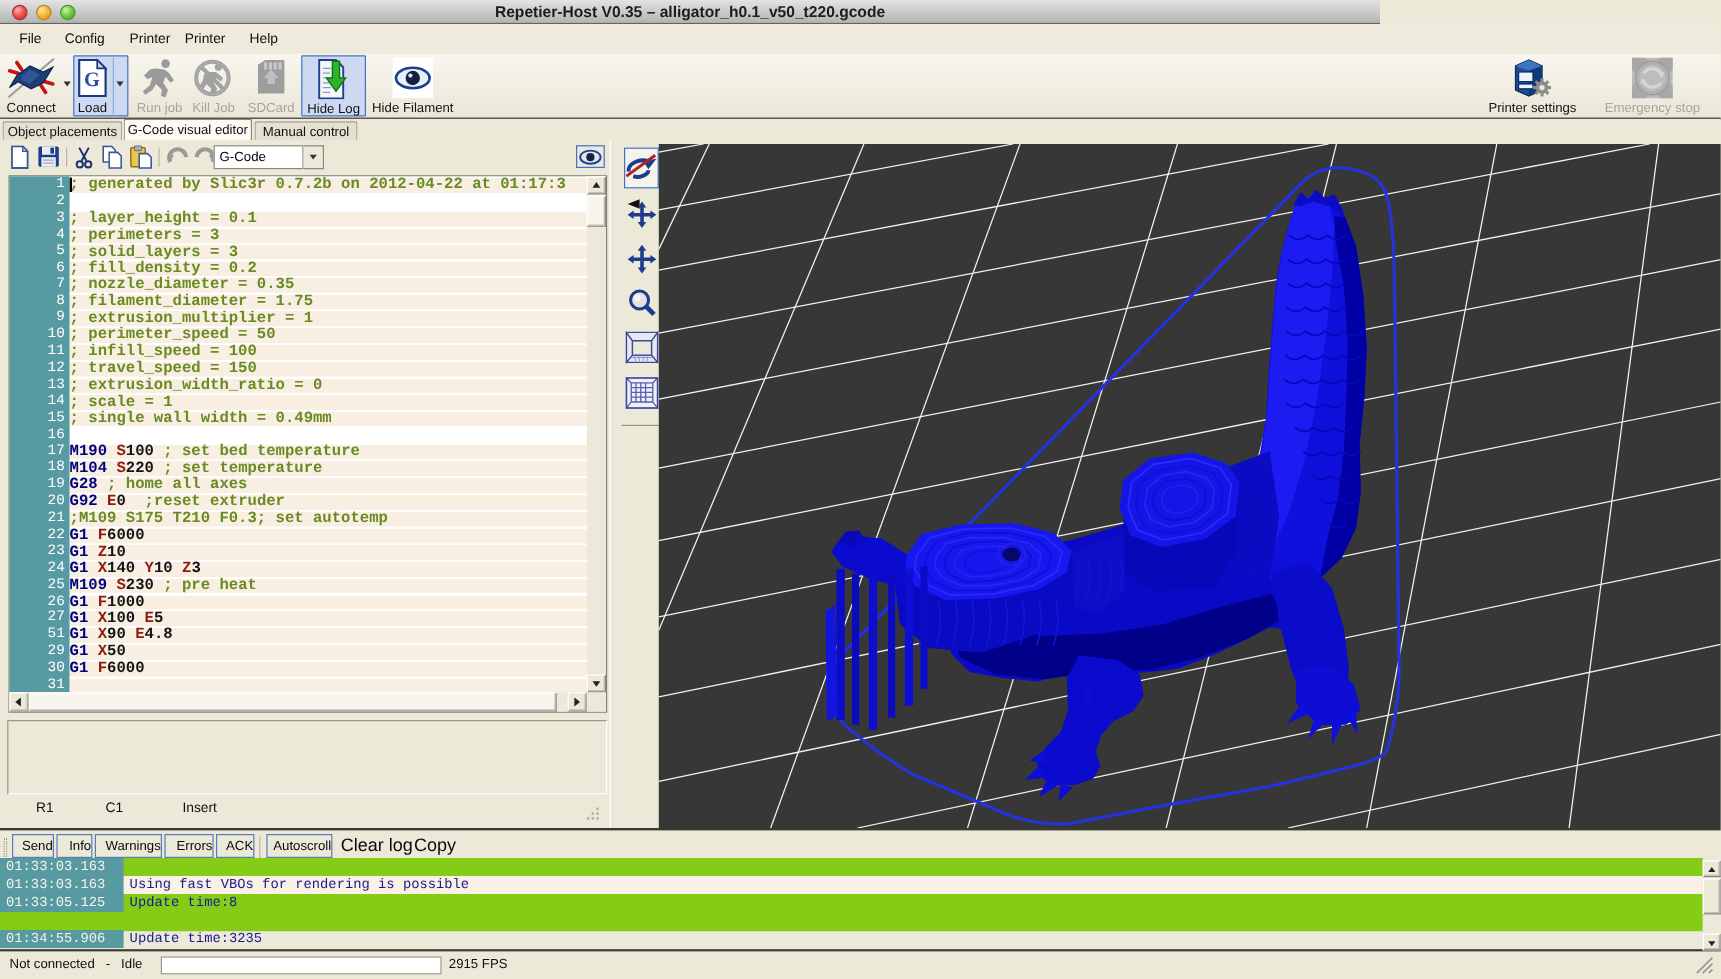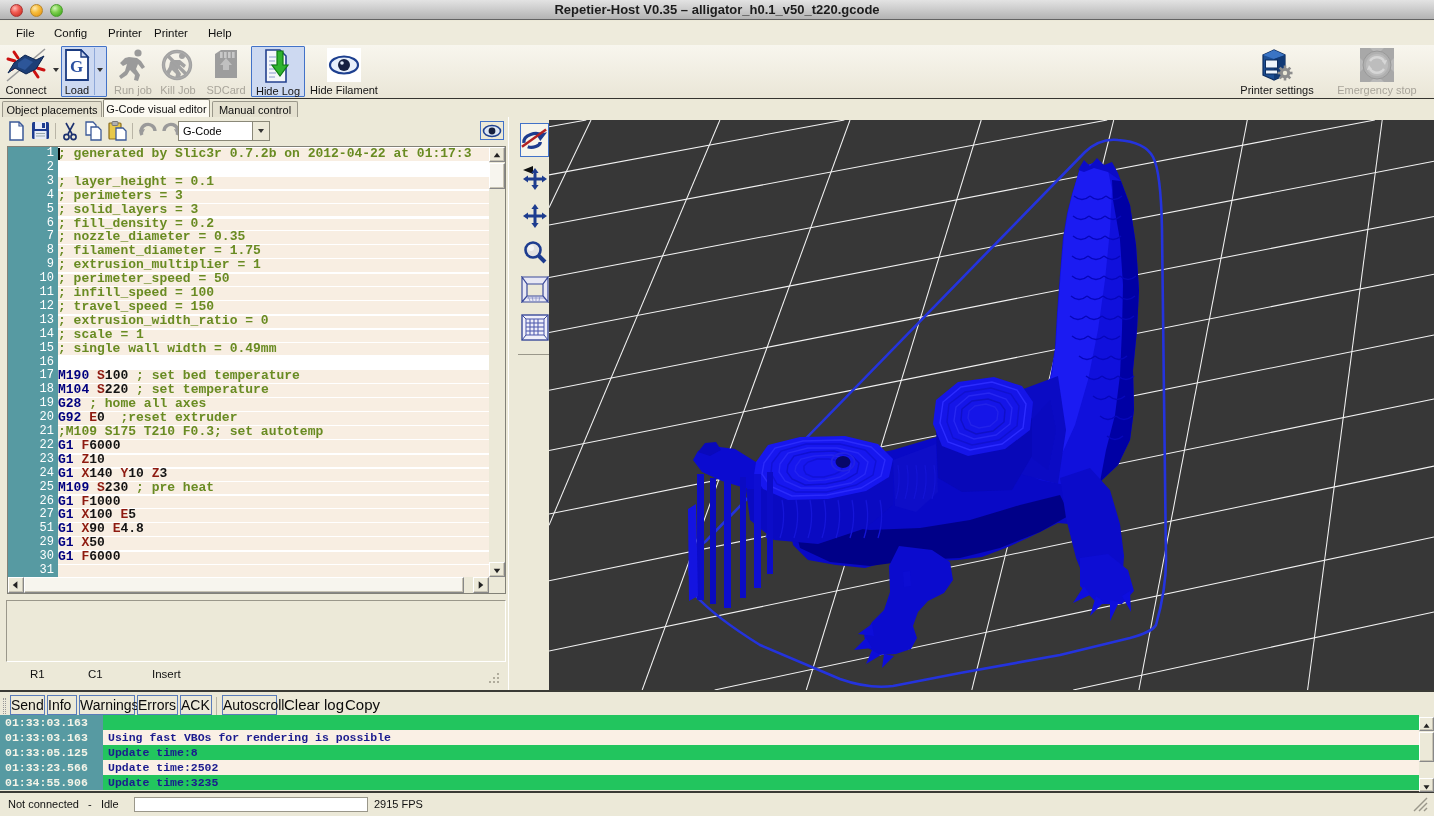--- a/index.html
+++ b/index.html
@@ -1,17 +1,17 @@
 <!DOCTYPE html>
 <html><head><meta charset="utf-8"><title>Repetier-Host</title>
 <style>
 *{margin:0;padding:0;box-sizing:border-box}
 html,body{width:1434px;height:816px;overflow:hidden;font-family:"Liberation Sans",sans-serif;background:#ece9d8;position:relative}
 .abs{position:absolute}
-#titlebar{left:0;top:0;width:1434px;height:20px;background:linear-gradient(#e3e3e3,#cecece 45%,#b3b3b3);border-bottom:1px solid #636363}
+#titlebar{left:0;top:0;width:1150px;height:20px;background:linear-gradient(#e3e3e3,#cecece 45%,#b3b3b3);border-bottom:1px solid #636363}
 #title{width:100%;text-align:center;font-size:13px;font-weight:bold;line-height:20px;color:#1c1c1c}
 .tl{top:4px;width:13px;height:13px;border-radius:50%}
 #tl-r{left:10px;background:radial-gradient(circle at 35% 30%,#ffb9b4,#f25d54 40%,#d93f34 70%,#b02a20);border:1px solid #a33}
 #tl-y{left:30px;background:radial-gradient(circle at 35% 30%,#ffe9b0,#f7bf3e 40%,#eda423 70%,#c8851a);border:1px solid #b8862a}
 #tl-g{left:50px;background:radial-gradient(circle at 35% 30%,#d2f5b6,#7ed04e 40%,#55b62e 70%,#3f9421);border:1px solid #4a9c2d}
 #menubar{left:0;top:21px;width:1434px;height:24px;background:#eeebdc}
 .menu{top:0;height:24px;line-height:25px;font-size:11.5px;color:#101010}
 #toolbar{left:0;top:45px;width:1434px;height:53px;background:linear-gradient(#f8f6ee,#eae6d7)}
 .tbtn{top:1px;height:51px;text-align:center;z-index:2}
 .tbtn .lab{font-size:11px;color:#141414;margin-top:1px}
@@ -40,23 +40,23 @@
 .sbv{background:#ece9d8}
 .sbtn{position:absolute;background:#ece9d8;border:1px solid #fff;border-right-color:#888;border-bottom-color:#888;box-shadow:inset -1px -1px 0 #c6c2b2}
 #emptybox{left:6px;top:600px;width:500px;height:62px;background:#ece9d8;border:1px solid #9a978a;border-bottom-color:#fff;border-right-color:#fff}
 #rcstatus{left:0px;top:668px;width:508px;height:18px;font-size:11.5px;color:#111}
 #sidepanel{left:508px;top:117px;width:41px;height:573px;background:#ece9d8;border-left:1px solid #fff}
 .vbtn{left:11px;width:29px;height:34px}
 .vbtn.sel{border:1px solid #4272c8;background:#f6f4ea}
 #vsep{left:9px;top:354px;width:32px;height:1px;background:#9a978a}
 #canvas{left:549px;top:120px;width:885px;height:570px;background:#373737;overflow:hidden}
 #logpanel{left:0;top:690px;width:1434px;height:103px;background:#ece9d8;border-top:2px solid #3a3a35;border-bottom:2px solid #3a3a35}
-.lbtn{top:3px;height:20px;border:1px solid #5a7cba;font-size:14px;line-height:19px;text-align:left;color:#0a0a0a}
+.lbtn{top:3px;height:20px;border:1px solid #5a7cba;font-size:11px;line-height:19px;text-align:right;color:#0a0a0a}
 .llab{top:3px;height:20px;font-size:15px;line-height:20px;color:#0a0a0a}
-#logrows{left:0;top:23px;width:1419px;height:75px;background:#22c55e;font-family:"Liberation Mono",monospace;font-size:11.5px;font-weight:bold}
+#logrows{left:0;top:23px;width:1419px;height:61px;background:#84cc16;font-family:"Liberation Mono",monospace;font-size:11.5px;font-weight:normal}
 .lrow{position:absolute;left:0;width:1419px;height:15px;line-height:15px}
 .lrow.alt{background:#faf0e5}
 .lts{position:absolute;left:0;top:0;width:103px;height:15px;background:#579aa2;color:#f4f4e8;padding-left:5px}
 .lmsg{position:absolute;left:108px;color:#1a1a8e}
 #statusbar{left:0;top:793px;width:1434px;height:23px;background:#ece9d8;font-size:11px;color:#111}
 #progress{left:134px;top:4px;width:234px;height:15px;background:#fff;border:1px solid #9a978a}
 </style></head>
 <body>
 <div class="abs" id="titlebar">
     <div class="abs tl" id="tl-r"></div>
@@ -541,24 +541,20 @@
         <div class="lts">01:33:03.163</div>
       </div>
       <div class="lrow alt" style="top:15px">
         <div class="lts">01:33:03.163</div>
         <div class="lmsg">Using fast VBOs for rendering is possible</div>
       </div>
       <div class="lrow" style="top:30px">
         <div class="lts">01:33:05.125</div>
         <div class="lmsg">Update time:8</div>
       </div>
-      <div class="lrow alt" style="top:45px">
-        <div class="lts">01:33:23.566</div>
-        <div class="lmsg">Update time:2502</div>
-      </div>
       <div class="lrow" style="top:60px">
         <div class="lts">01:34:55.906</div>
         <div class="lmsg">Update time:3235</div>
       </div>
     </div>
     <div class="abs" style="left:1419px;top:25px;width:15px;height:75px;background:#ece9d8">
       <div class="sbtn" style="left:0px;top:0px;width:15px;height:14px"><svg width="13" height="12" viewBox="0 0 15 14">
           <polygon points="4,9 11,9 7.5,4" fill="#222"></polygon>
         </svg></div>
       <div class="sbtn" style="left:0px;top:61px;width:15px;height:14px"><svg width="13" height="12" viewBox="0 0 15 14">

